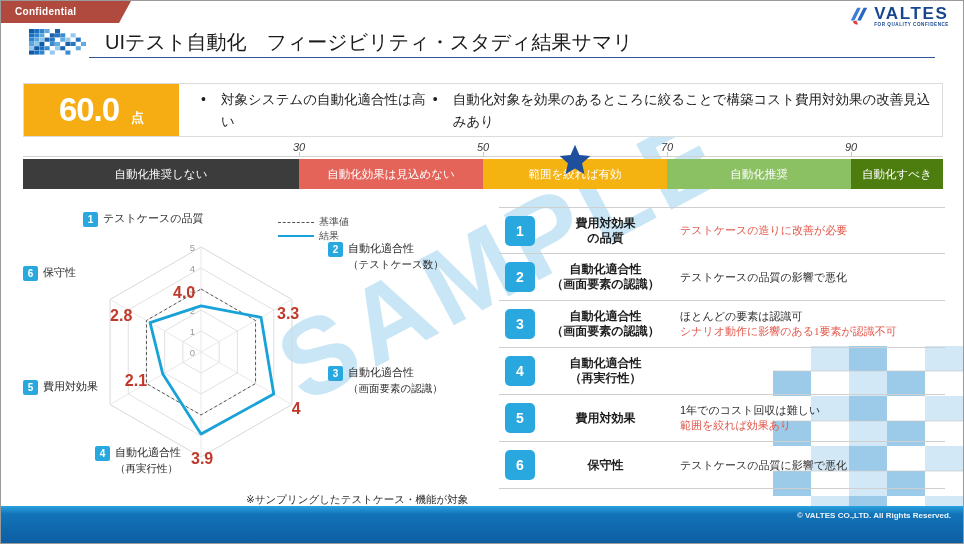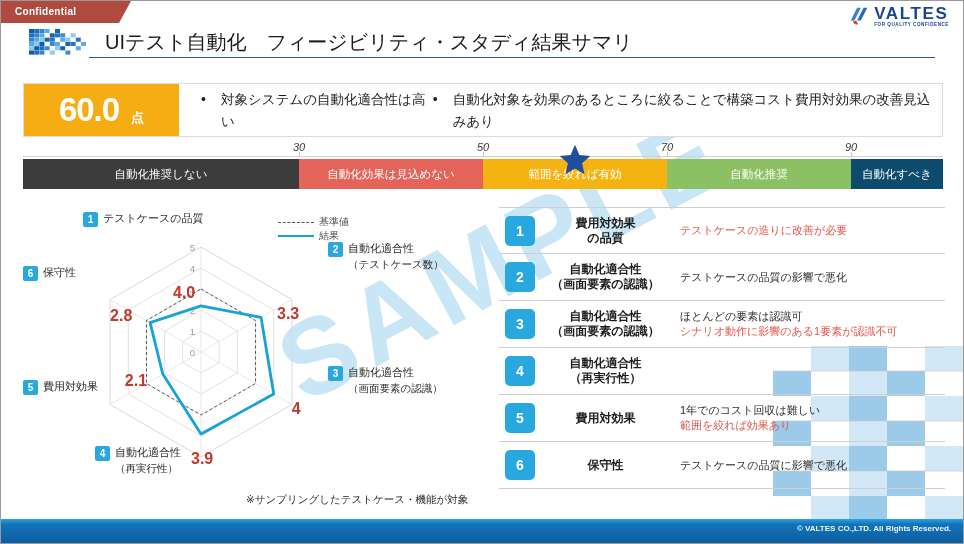--- a/index.html
+++ b/index.html
@@ -215,26 +215,26 @@
     margin: 0 8px 0 6px;
   }
   .f-name {
     width: 125px; flex: none;
     text-align: center;
     font-size: 12px; font-weight: 700; color: #1d1d1d;
     line-height: 15px;
   }
   .f-desc { flex: 1; padding-left: 12px; line-height: 15px; }
   .f-desc div { font-size: 11px; color: #2b2b2b; }
-  .f-desc div.red { color: #e2564a; }
+  .f-desc div.red { color: #e2564a; font-family: Liberation Serif, serif; }
 
   
   .footer {
     position: absolute; left: 0; bottom: 0;
-    width: 964px; height: 24px;
+    width: 964px; height: 37px;
     background: linear-gradient(180deg,#2aa3e0 0%, #1273b8 22%, #0d5ea1 100%);
   }
   .footer-text {
     position: absolute; right: 14px; top: 5px;
     font-size: 8px; color: #eaf4fc; font-weight: 700;
   }
 </style>
 </head>
 <body>
 
@@ -365,21 +365,21 @@
         <div class="tick-label" style="left: 70%;">70</div>
         <div class="tick-line" style="left: 70%;"></div>
         <div class="tick-label" style="left: 90%;">90</div>
         <div class="tick-line" style="left: 90%;"></div>
       </div>
     <div class="scale-bar">
         <div class="scale-seg" style="flex: 30 1 0%; background: rgb(60, 60, 60);">自動化推奨しない</div>
         <div class="scale-seg" style="flex: 20 1 0%; background: rgb(228, 100, 90);">自動化効果は見込めない</div>
         <div class="scale-seg" style="flex: 20 1 0%; background: rgb(245, 179, 18);">範囲を絞れば有効</div>
         <div class="scale-seg" style="flex: 20 1 0%; background: rgb(140, 193, 99);">自動化推奨</div>
-        <div class="scale-seg" style="flex: 10 1 0%; background: #0c4a6e;">自動化すべき</div>
+        <div class="scale-seg" style="flex: 10 1 0%; background: #4d7c0f;">自動化すべき</div>
         <svg class="scale-star" viewBox="0 0 24 24" style="left: 60%;">
           <path d="M12 1.2 L15.1 8.4 L22.8 9.1 L17 14.3 L18.7 22 L12 18 L5.3 22 L7 14.3 L1.2 9.1 L8.9 8.4 Z" fill="#1f4e9c"></path>
         </svg>
       </div>
   </div>
 
   <div class="radar-panel">
     <svg class="radar-svg" width="470" height="300" viewBox="0 0 470 300">
         <polygon points="178,134 196.1865334794732,144.5 196.1865334794732,165.5 178,176 159.8134665205268,165.5 159.8134665205268,144.5" fill="none" stroke="#d9d9d9" stroke-width="0.8"></polygon>
         <polygon points="178,113 214.37306695894642,134 214.37306695894642,176 178,197 141.62693304105358,176 141.62693304105358,134" fill="none" stroke="#d9d9d9" stroke-width="0.8"></polygon>

